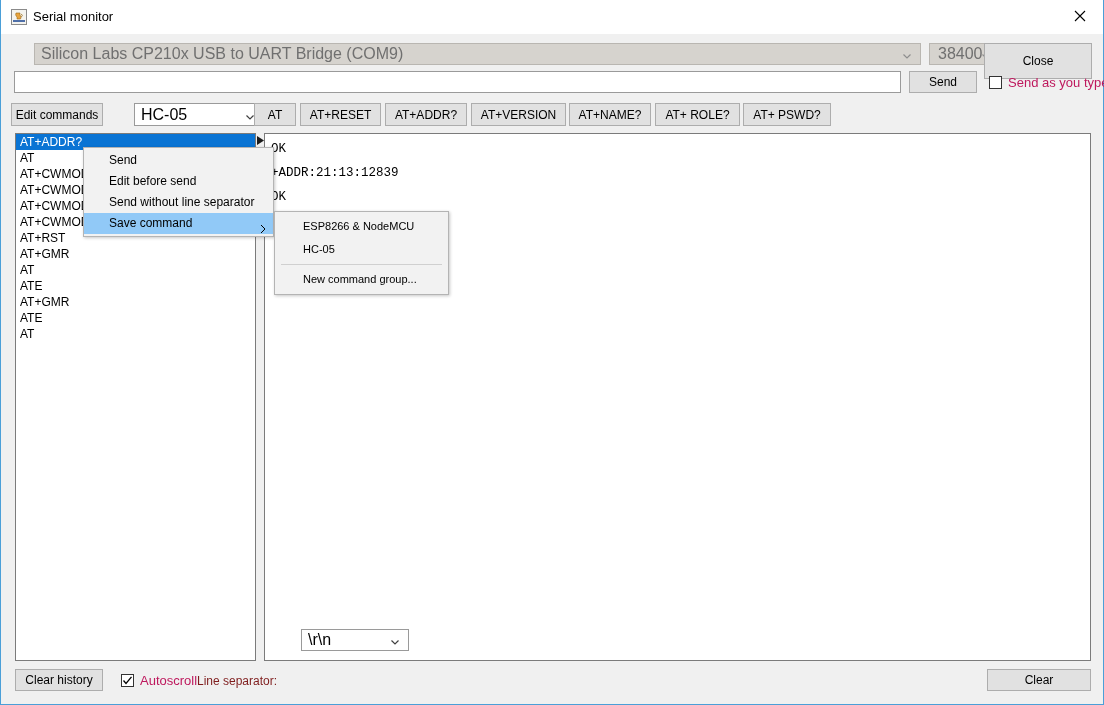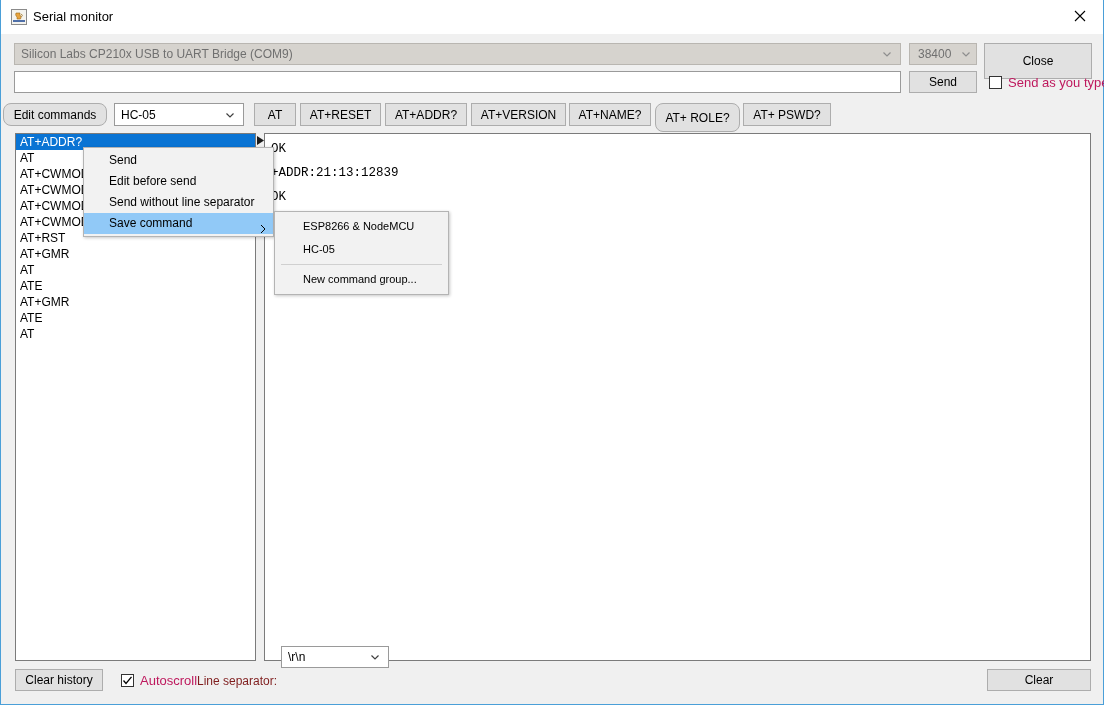--- a/index.html
+++ b/index.html
@@ -51,25 +51,26 @@
     font-size:12px;color:#000;
     display:flex;align-items:center;justify-content:center;
     white-space:nowrap;
     cursor:default;
     padding:0 4px;
   }
   .combo{
     position:absolute;box-sizing:border-box;
     background:#ffffff;
     border:1px solid #9a9a9a;
-    font-size:12px;color:#000;
+    font-size:16px;color:#000;
     display:flex;align-items:center;
     padding-left:6px;
     cursor:default;
     white-space:nowrap;
+    margin-left:20px;
   }
   .combo.disabled{
     background:#d6d3ce;border:1px solid #b9b6b1;color:#707070;
   }
   .combo .chev{
     position:absolute;right:7px;top:50%;transform:translateY(-50%);
     width:12px;height:12px;
   }
   .textfield{
     position:absolute;box-sizing:border-box;
@@ -222,21 +223,21 @@
 
   <div class="btn" style="left:908px;top:71px;width:68px;height:22px;">
     <span>Send</span>
   </div>
 
   <div class="cbwrap" style="left:988px;top:75px;">
     <span class="cbbox"></span>
     <span class="cblabel">Send as you type</span>
   </div>
 
-  <div class="btn" style="left:2px;top:103px;width:104px;height:23px;border-radius:8px;">
+  <div class="btn" style="left:10px;top:103px;width:92px;height:23px;">
     <span>Edit commands</span>
   </div>
 
   <div class="combo" style="left:113px;top:103px;width:130px;height:23px;">
     <span>HC-05</span>
     <span class="chev">
       <svg width="12" height="12" viewBox="0 0 12 12">
         <path d="M2.5 4.5 L6 8 L9.5 4.5" stroke="#404040" stroke-width="1.2" fill="none"></path>
       </svg>
     </span>
@@ -250,21 +251,21 @@
   </div>
   <div class="btn" style="left:384px;top:103px;width:82px;height:23px;">
     <span>AT+ADDR?</span>
   </div>
   <div class="btn" style="left:470px;top:103px;width:95px;height:23px;">
     <span>AT+VERSION</span>
   </div>
   <div class="btn" style="left:568px;top:103px;width:82px;height:23px;">
     <span>AT+NAME?</span>
   </div>
-  <div class="btn" style="left:654px;top:103px;width:85px;height:29px;border-radius:8px;">
+  <div class="btn" style="left:654px;top:103px;width:85px;height:23px;">
     <span>AT+ ROLE?</span>
   </div>
   <div class="btn" style="left:742px;top:103px;width:88px;height:23px;">
     <span>AT+ PSWD?</span>
   </div>
 
   <div id="history-pane">
     <div id="history-list">
         <div class="hist-item sel">AT+ADDR?</div>
         <div class="hist-item">AT</div>
@@ -336,21 +337,21 @@
     <span class="cbbox">
       <svg width="11" height="11" viewBox="0 0 11 11">
         <path d="M1.5 5.5 L4 8.5 L9.5 1.8" stroke="#000" stroke-width="1.3" fill="none"></path>
       </svg>
     </span>
     <span class="cblabel">Autoscroll</span>
   </div>
 
   <span class="label" style="left:196px;top:674px;">Line separator:</span>
 
-  <div class="combo" style="left:280px;top:646px;width:108px;height:22px;">
+  <div class="combo" style="left:280px;top:629px;width:108px;height:22px;">
     <span>\r\n</span>
     <span class="chev">
       <svg width="12" height="12" viewBox="0 0 12 12">
         <path d="M2.5 4.5 L6 8 L9.5 4.5" stroke="#404040" stroke-width="1.2" fill="none"></path>
       </svg>
     </span>
   </div>
 
   <div class="btn" style="left:986px;top:669px;width:104px;height:22px;">
     <span>Clear</span>

